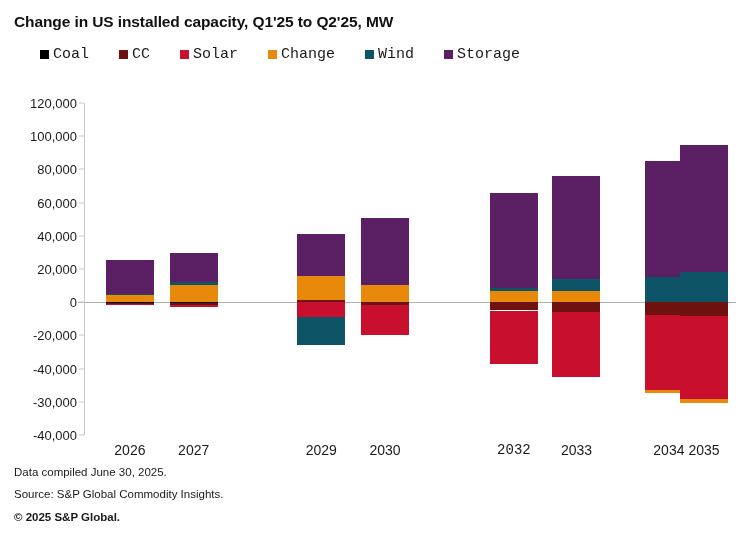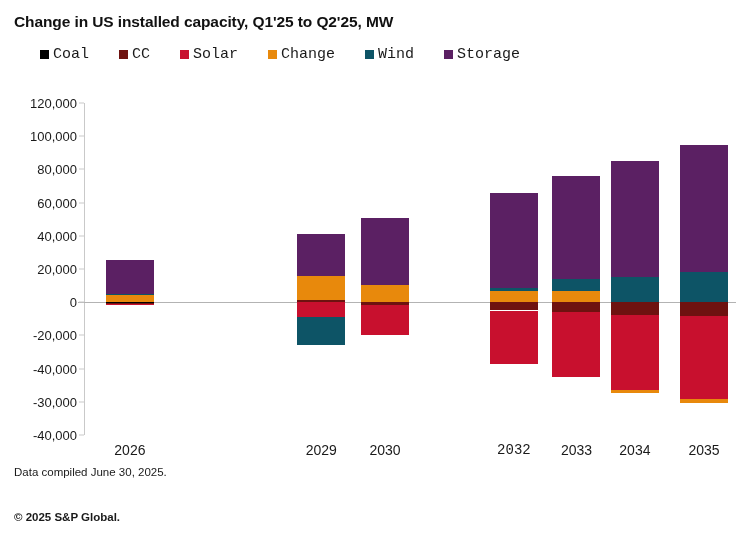--- a/index.html
+++ b/index.html
@@ -140,20 +140,31 @@
           <div class="bar-col">
             <div class="seg" style="background: rgb(0, 0, 0); left: 7.9px; width: 48px; top: 199.2px; height: 1.2px;"></div>
             <div class="seg" style="background: rgb(110, 18, 16); left: 7.9px; width: 48px; top: 200.362px; height: 1.2px;"></div>
             <div class="seg" style="background: rgb(200, 16, 46); left: 7.9px; width: 48px; top: 201.192px; height: 1.2px;"></div>
             <div class="seg" style="background: rgb(232, 137, 12); left: 7.9px; width: 48px; top: 192.228px; height: 6.972px;"></div>
             <div class="seg" style="background: rgb(13, 84, 102); left: 7.9px; width: 48px; top: 191.232px; height: 1.2px;"></div>
             <div class="seg" style="background: rgb(91, 32, 99); left: 7.9px; width: 48px; top: 157.202px; height: 34.03px;"></div>
           </div>
           <div class="xlabel">2026</div>
         </div>
+        <div class="bar-group" style="left: 77.8px; width: 63.8px;">
+          <div class="bar-col">
+            <div class="seg" style="background: rgb(0, 0, 0); left: 7.9px; width: 48px; top: 199.2px; height: 1.2px;"></div>
+            <div class="seg" style="background: rgb(110, 18, 16); left: 7.9px; width: 48px; top: 199.698px; height: 2.49px;"></div>
+            <div class="seg" style="background: rgb(200, 16, 46); left: 7.9px; width: 48px; top: 202.188px; height: 1.992px;"></div>
+            <div class="seg" style="background: rgb(232, 137, 12); left: 7.9px; width: 48px; top: 181.77px; height: 17.43px;"></div>
+            <div class="seg" style="background: rgb(13, 84, 102); left: 7.9px; width: 48px; top: 179.28px; height: 2.49px;"></div>
+            <div class="seg" style="background: rgb(91, 32, 99); left: 7.9px; width: 48px; top: 150.23px; height: 29.05px;"></div>
+          </div>
+          <div class="xlabel">2027</div>
+        </div>
         <div class="bar-group" style="left: 205.4px; width: 63.8px;">
           <div class="bar-col">
             <div class="seg" style="background: rgb(110, 18, 16); left: 7.9px; width: 48px; top: 196.71px; height: 2.49px;"></div>
             <div class="seg" style="background: rgb(200, 16, 46); left: 7.9px; width: 48px; top: 199.2px; height: 14.94px;"></div>
             <div class="seg" style="background: rgb(232, 137, 12); left: 7.9px; width: 48px; top: 172.64px; height: 24.07px;"></div>
             <div class="seg" style="background: rgb(13, 84, 102); left: 7.9px; width: 48px; top: 214.14px; height: 27.39px;"></div>
             <div class="seg" style="background: rgb(91, 32, 99); left: 7.9px; width: 48px; top: 131.14px; height: 41.5px;"></div>
           </div>
           <div class="xlabel">2029</div>
         </div>
@@ -179,21 +190,21 @@
         <div class="bar-group" style="left: 460.6px; width: 63.8px;">
           <div class="bar-col">
             <div class="seg" style="background: rgb(110, 18, 16); left: 7.9px; width: 48px; top: 199.2px; height: 9.96px;"></div>
             <div class="seg" style="background: rgb(200, 16, 46); left: 7.9px; width: 48px; top: 209.16px; height: 64.74px;"></div>
             <div class="seg" style="background: rgb(232, 137, 12); left: 7.9px; width: 48px; top: 187.58px; height: 11.62px;"></div>
             <div class="seg" style="background: rgb(13, 84, 102); left: 7.9px; width: 48px; top: 175.96px; height: 11.62px;"></div>
             <div class="seg" style="background: rgb(91, 32, 99); left: 7.9px; width: 48px; top: 73.04px; height: 102.92px;"></div>
           </div>
           <div class="xlabel">2033</div>
         </div>
-        <div class="bar-group" style="left: 519px; width: 63.8px;">
+        <div class="bar-group" style="left: 553px; width: 63.8px;">
           <div class="bar-col">
             <div class="seg" style="background: rgb(110, 18, 16); left: 7.9px; width: 48px; top: 199.2px; height: 13.28px;"></div>
             <div class="seg" style="background: rgb(200, 16, 46); left: 7.9px; width: 48px; top: 212.48px; height: 74.7px;"></div>
             <div class="seg" style="background: rgb(232, 137, 12); left: 7.9px; width: 48px; top: 287.18px; height: 2.49px;"></div>
             <div class="seg" style="background: rgb(13, 84, 102); left: 7.9px; width: 48px; top: 174.3px; height: 24.9px;"></div>
             <div class="seg" style="background: rgb(91, 32, 99); left: 7.9px; width: 48px; top: 58.1px; height: 116.2px;"></div>
           </div>
           <div class="xlabel">2034</div>
         </div>
         <div class="bar-group" style="left: 588.2px; width: 63.8px;">
@@ -203,15 +214,16 @@
             <div class="seg" style="background: rgb(232, 137, 12); left: 7.9px; width: 48px; top: 296.31px; height: 3.32px;"></div>
             <div class="seg" style="background: rgb(13, 84, 102); left: 7.9px; width: 48px; top: 169.32px; height: 29.88px;"></div>
             <div class="seg" style="background: rgb(91, 32, 99); left: 7.9px; width: 48px; top: 41.5px; height: 127.82px;"></div>
           </div>
           <div class="xlabel">2035</div>
         </div>
       </div>
   </div>
 
   <div class="footer f1">Data compiled June 30, 2025.</div>
+  <div class="footer f2">Source: S&amp;P Global Commodity Insights.</div>
   <div class="footer f3">© 2025 S&amp;P Global.</div>
 
 </div>
 
 </body></html>

